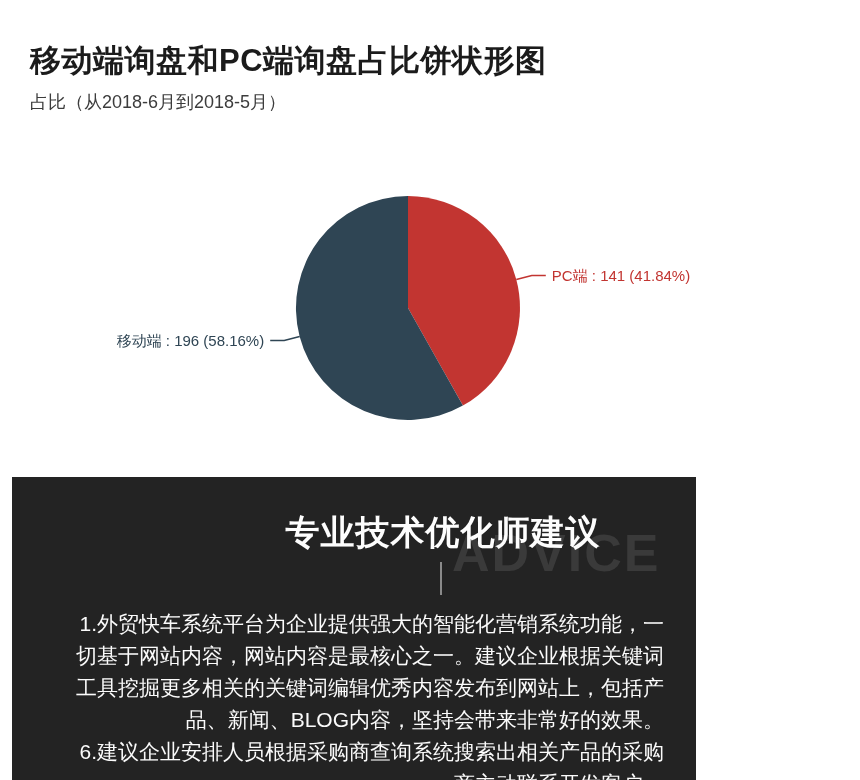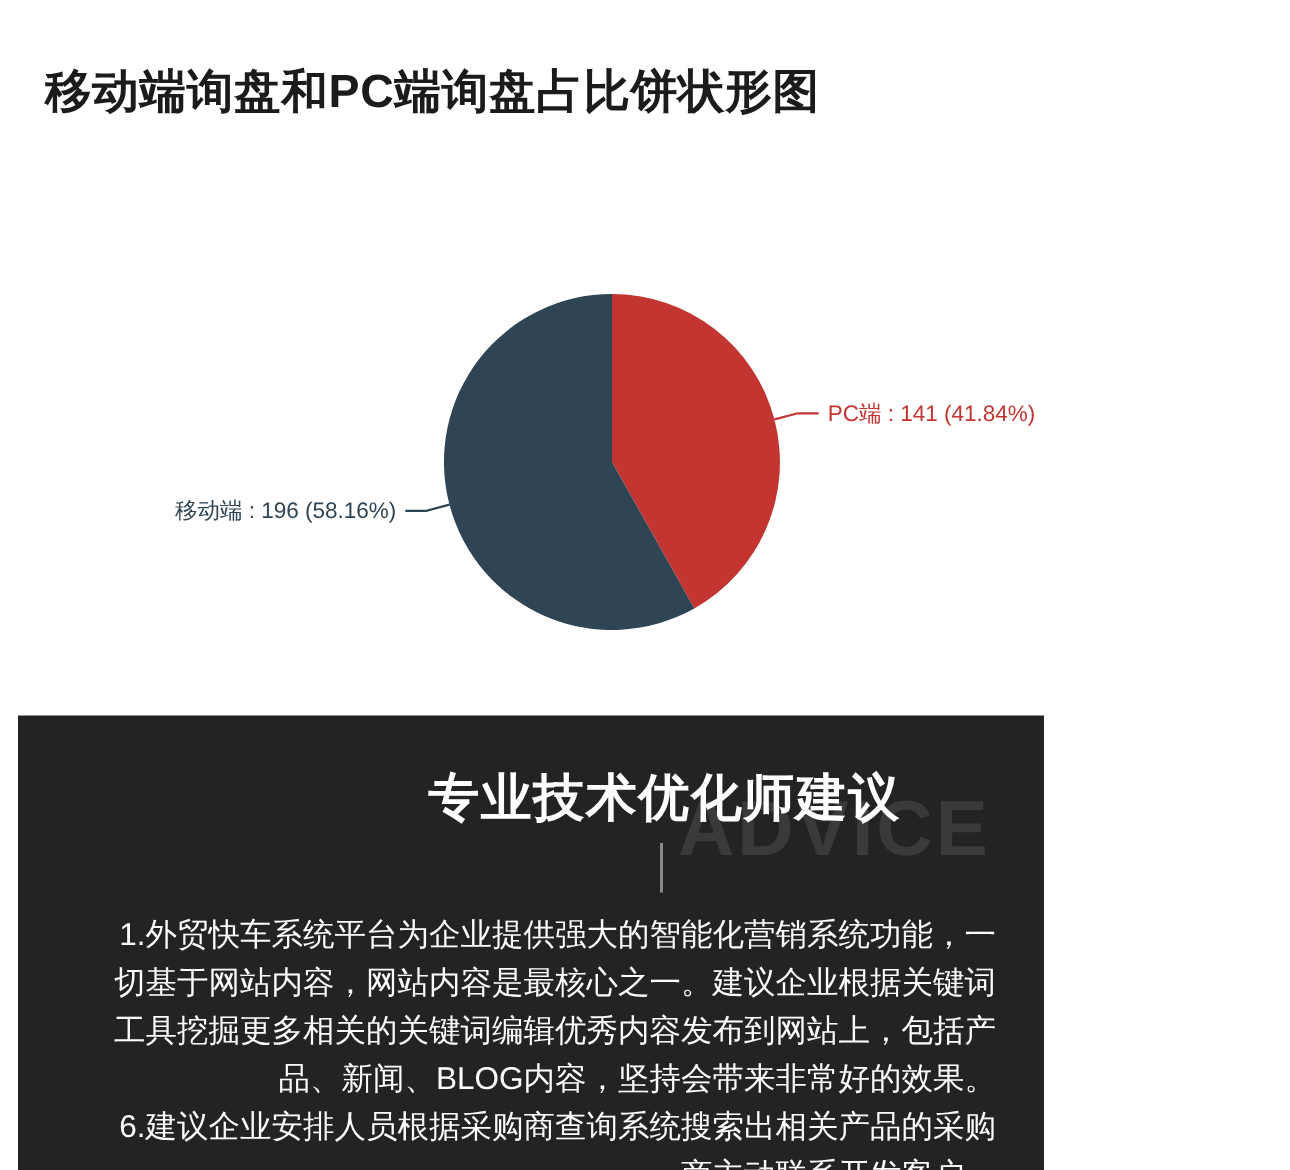--- a/index.html
+++ b/index.html
@@ -42,20 +42,21 @@
     position:absolute;top:131px;left:48px;right:32px;z-index:1;
     font-size:21px;line-height:32px;color:#fbfbfb;text-align:right;
   }
   .advice-body p{margin:0;}
 </style>
 </head>
 <body>
 
 <div class="chart-section">
   <h1 class="page-title">移动端询盘和PC端询盘占比饼状形图</h1>
+  <div class="page-subtitle">占比（从2018-6月到2018-5月）</div>
   <svg class="pie-svg" viewBox="0 0 860 477" xmlns="http://www.w3.org/2000/svg">
       <path d="M 408 308 L 408.0 196.0 A 112 112 0 0 1 462.9 405.6 Z" fill="#c23531"></path>
       <polyline points="516.3,279.6 531.8,275.5 545.8,275.5" fill="none" stroke="#c23531" stroke-width="1.5"></polyline>
       <text x="551.8" y="280.5" fill="#c23531" font-size="15" text-anchor="start">PC端 : 141 (41.84%)</text>
       <path d="M 408 308 L 462.9 405.6 A 112 112 0 1 1 408.0 196.0 Z" fill="#2f4554"></path>
       <polyline points="299.7,336.4 284.2,340.5 270.2,340.5" fill="none" stroke="#2f4554" stroke-width="1.5"></polyline>
       <text x="264.2" y="345.5" fill="#2f4554" font-size="15" text-anchor="end">移动端 : 196 (58.16%)</text>
     </svg>
 </div>
 

